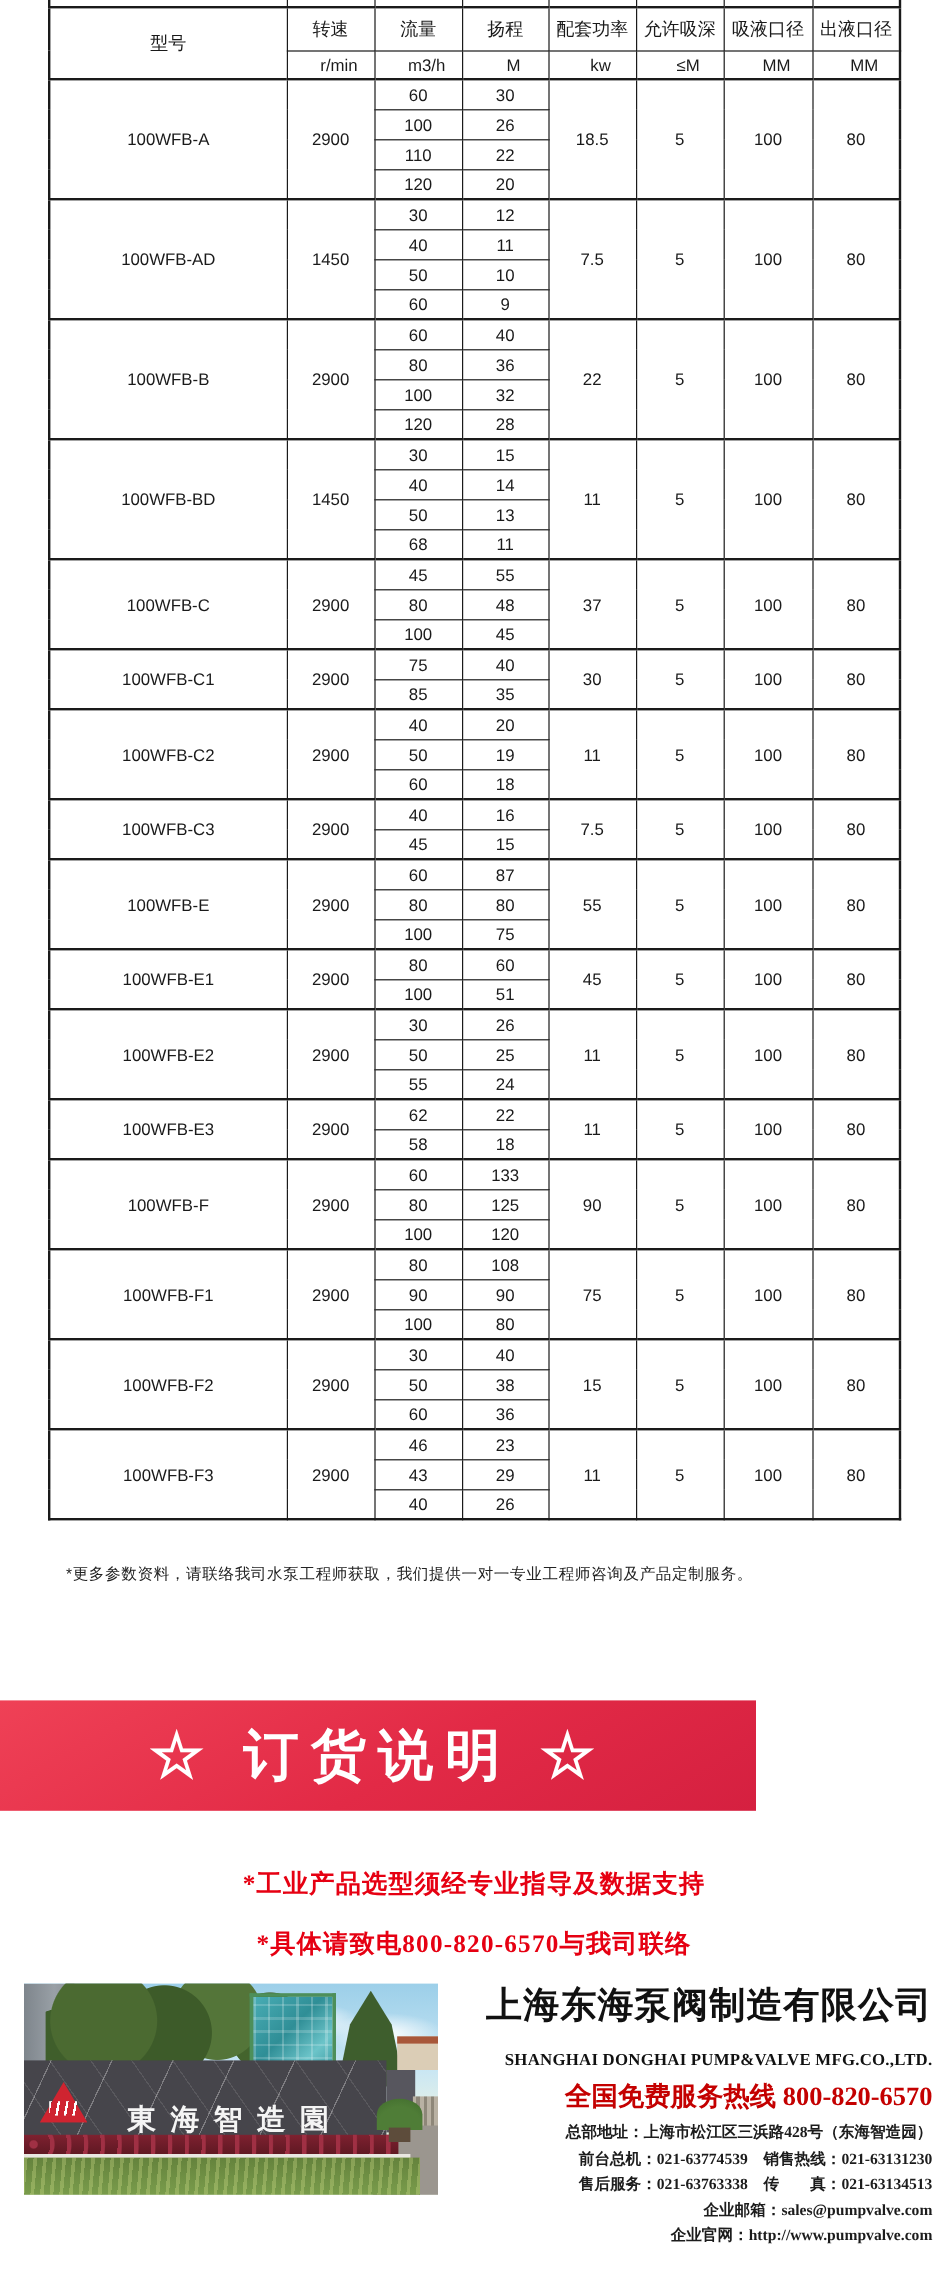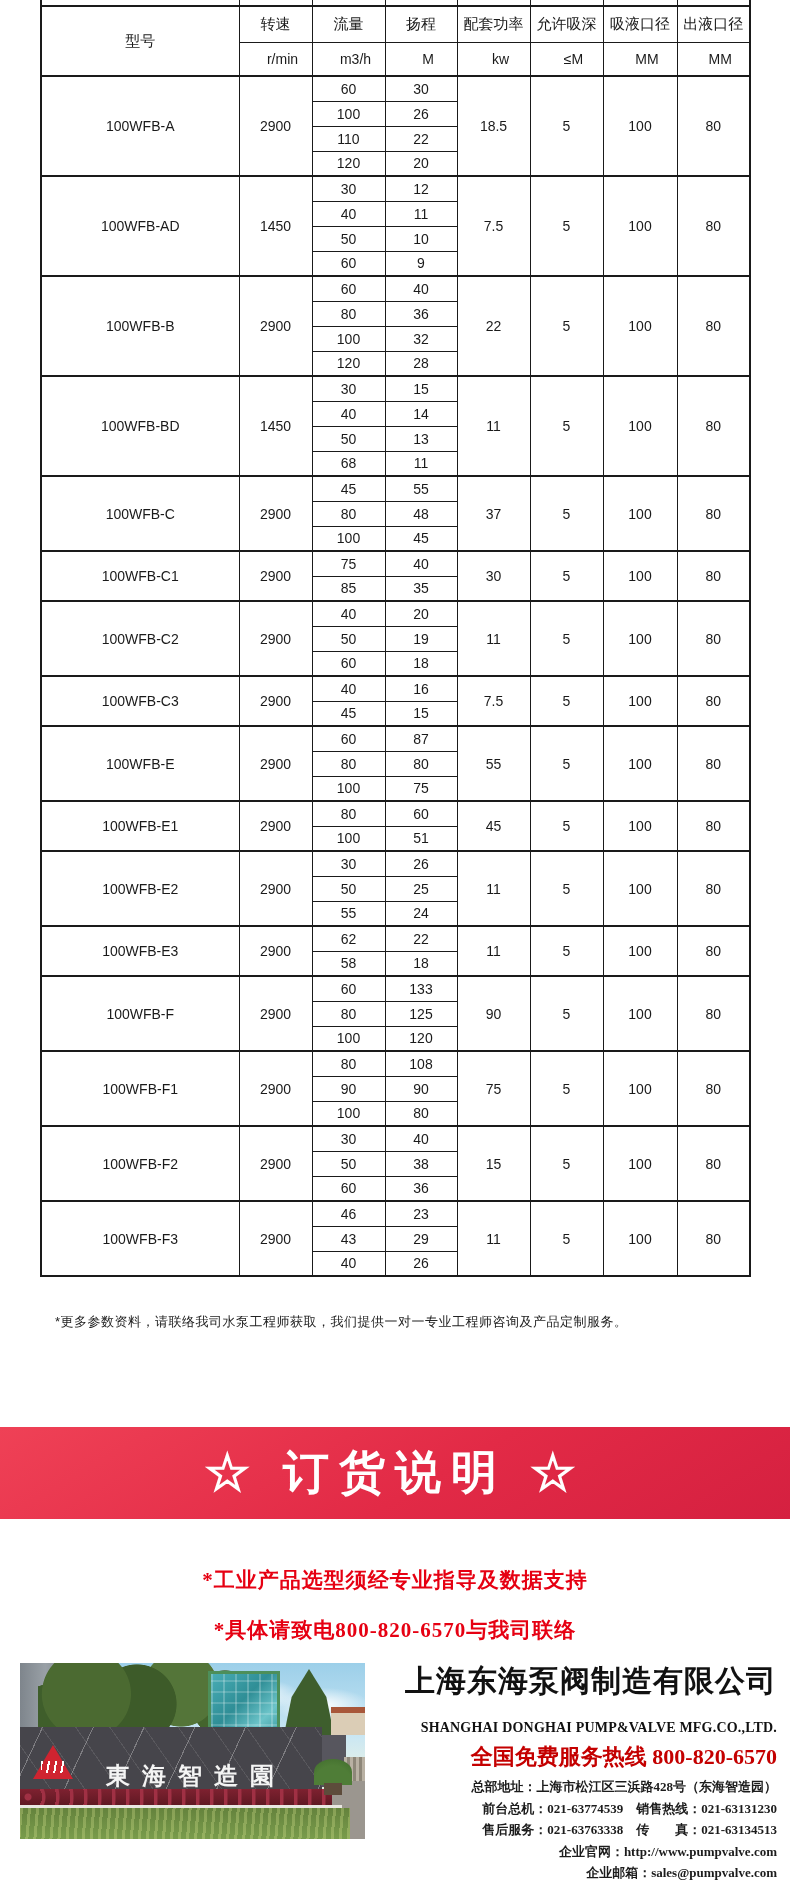--- a/index.html
+++ b/index.html
@@ -21,32 +21,32 @@
     border-right:2px solid var(--border-dark);
     border-bottom:2px solid var(--border-dark);
   }
   table.spec th,table.spec td{
     border:1px solid var(--border-dark);
     text-align:center;vertical-align:middle;
     color:#1a1a1a;padding:0;
   }
   tr.partial td{height:6px;border-top:none;border-bottom:2px solid var(--border-dark);}
   thead tr.hdr1 th{height:36px;font-size:15px;font-weight:400;}
-  thead tr.hdr2 th{height:34px;font-size:14px;font-weight:400;border-bottom:2px solid var(--border-dark);padding-left:14px;}
+  thead tr.hdr2 th{height:24px;font-size:14px;font-weight:400;border-bottom:2px solid var(--border-dark);padding-left:14px;}
   tbody td{height:25px;font-size:14px;font-weight:400;}
   tbody tr.group-start td{border-top:2px solid var(--border-dark);}
 
   
   .note{
     margin:36px 0 0 55px;font-size:13px;color:#222;letter-spacing:.5px;
   }
 
   
   .banner{
-    margin-top:96px;width:790px;height:92px;
+    margin-top:96px;width:630px;height:92px;
     background:linear-gradient(150deg,var(--banner-top) 0%,#e22a46 55%,var(--banner-bottom) 100%);
     display:flex;align-items:center;justify-content:center;
   }
   .banner-text{
     color:#fff;font-size:46px;font-weight:bold;letter-spacing:10px;
     text-align:center;white-space:nowrap;
   }
 
   
   .notice{margin-top:36px;text-align:center;}
@@ -503,19 +503,19 @@
     </div>
 
     <div class="company">
       <div class="c-name">上海东海泵阀制造有限公司</div>
       <div class="c-en">SHANGHAI DONGHAI PUMP&amp;VALVE MFG.CO.,LTD.</div>
       <div class="c-hotline">全国免费服务热线 800-820-6570</div>
       <div class="c-lines">
         <div>总部地址：上海市松江区三浜路428号（东海智造园）</div>
         <div>前台总机：021-63774539　销售热线：021-63131230</div>
         <div>售后服务：021-63763338　传　　真：021-63134513</div>
+        <div>企业邮箱：sales@pumpvalve.com</div>
         <div>企业官网：http://www.pumpvalve.com</div>
-        <div>企业邮箱：sales@pumpvalve.com</div>
       </div>
     </div>
 
   </div>
 </div>
 
 </body></html>

